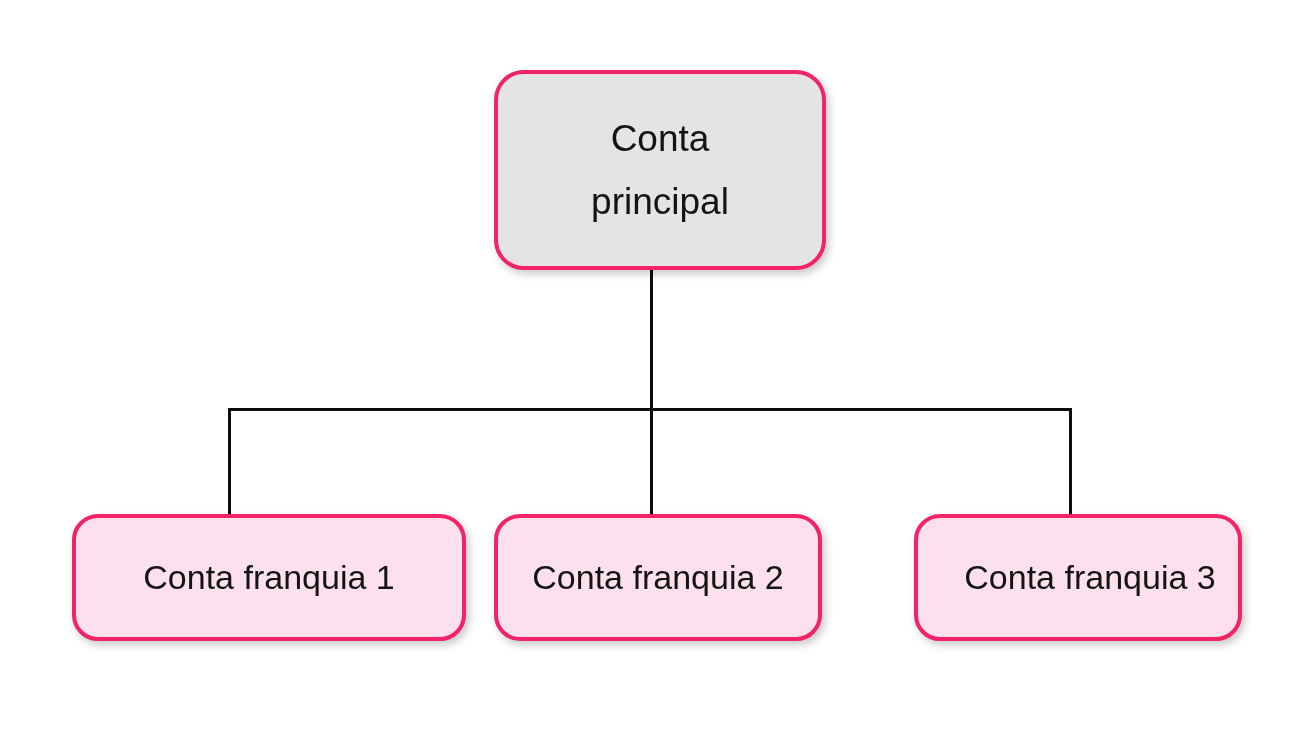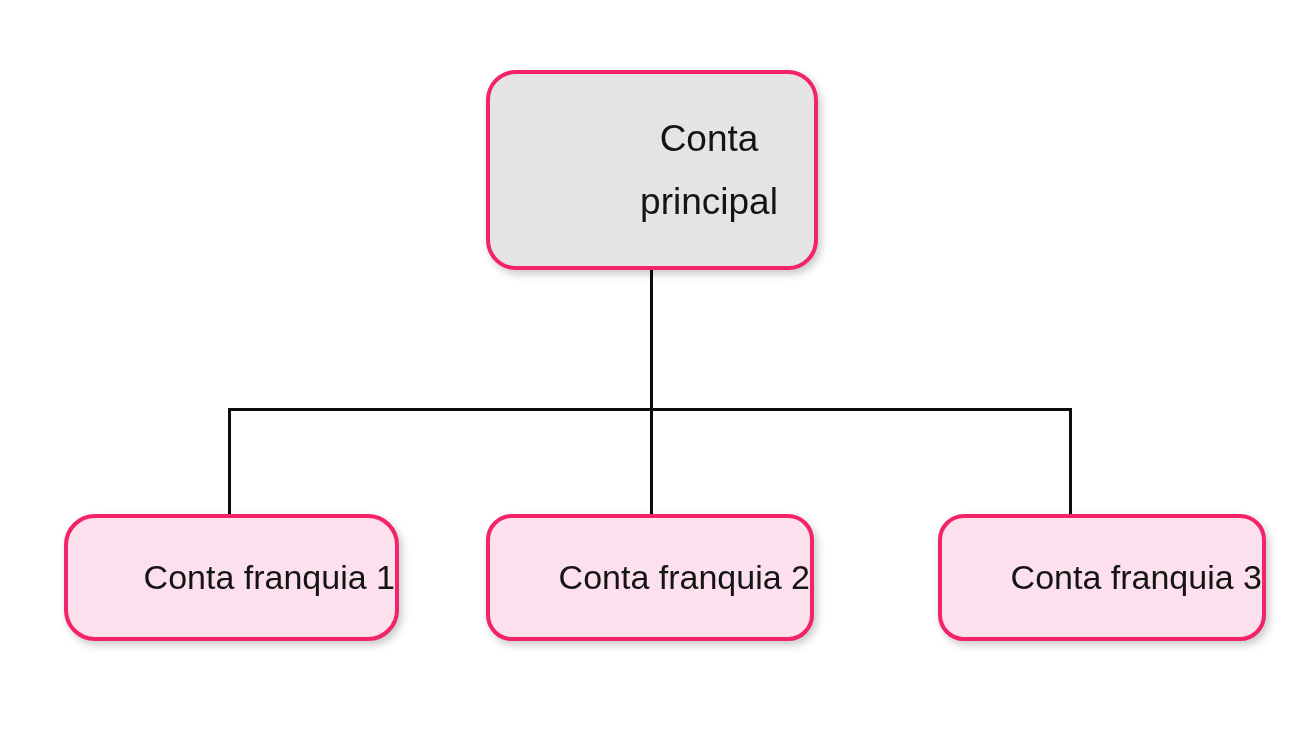--- a/index.html
+++ b/index.html
@@ -26,24 +26,25 @@
   .line-drop-left    { left: 228px; top: 408px; width: 3px;  height: 108px; }
   .line-drop-right   { left: 1069px; top: 408px; width: 3px; height: 108px; }
 
   
   .node {
     position: absolute;
     box-sizing: border-box;
     border: 4px solid #F22366;
     display: flex;
     align-items: center;
-    justify-content: flex-end;
+    justify-content: center;
     text-align: center;
     color: #141414;
     box-shadow: 3px 4px 8px rgba(0,0,0,0.22);
+    margin-left: 8px;
   }
   .node-root {
     left: 486px; top: 70px;
     width: 332px; height: 200px;
     background: #E4E4E4;
     border-radius: 30px;
     font-size: 37px;
     line-height: 63px;
     font-weight: 500;
   }
@@ -52,23 +53,23 @@
   }
   .node-child {
     top: 514px;
     width: 328px; height: 127px;
     background: #FCE0ED;
     border-radius: 26px;
     font-size: 34px;
     font-weight: 500;
     white-space: nowrap;
   }
-  .node-child-1 { left: 64px; width: 335px; border-radius: 31px; }
+  .node-child-1 { left: 64px; width: 394px; }
   .node-child-2 { left: 486px; }
-  .node-child-3 { left: 938px; padding-left: 24px; }
+  .node-child-3 { left: 906px; padding-left: 24px; }
 </style>
 </head>
 <body>
 
 <div class="canvas">
 
   <div class="line line-root-trunk"></div>
   <div class="line line-bus"></div>
   <div class="line line-drop-left"></div>
   <div class="line line-drop-right"></div>

